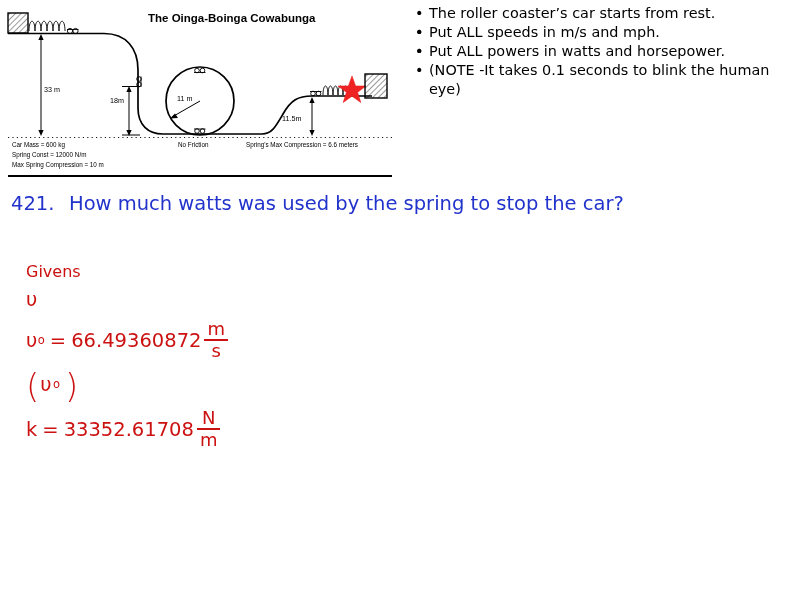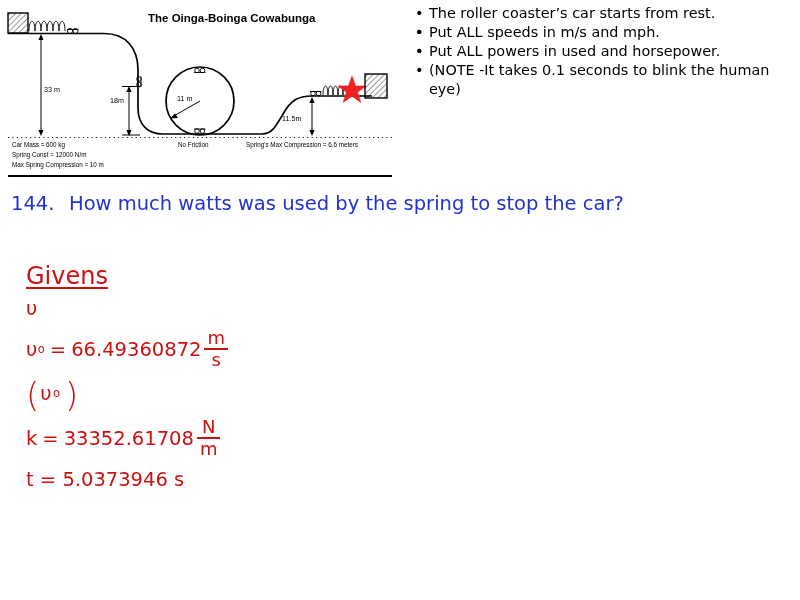--- a/index.html
+++ b/index.html
@@ -118,22 +118,21 @@
   
   #givens {
     position: absolute;
     left: 26px;
     top: 262px;
     width: 430px;
     color: #cc1111;
     font-family: "DejaVu Sans", sans-serif;
   }
   #givens-heading {
-    font-size: 24px;
-    text-decoration: underline;
+    font-size: 16px;
     text-underline-offset: 3px;
     margin-bottom: 9px;
     display: inline-block;
   }
   .given-line {
     font-size: 19.5px;
     line-height: 1;
     display: flex;
     align-items: center;
     margin-bottom: 11px;
@@ -309,31 +308,31 @@
     </li>
     <li>
       <span class="bullet-dot">•</span>
       <span>Put ALL speeds in m/s and mph.</span>
     </li>
     <li>
       <span class="bullet-dot">•</span>
     </li>
     <li>
       <span class="bullet-dot">•</span>
-      <span>Put ALL powers in used and horsepower.</span>
+      <span>Put ALL powers in watts and horsepower.</span>
     </li>
     <li>
       <span class="bullet-dot">•</span>
       <span>(NOTE -It takes 0.1 seconds to blink the human eye)</span>
     </li>
   </ul>
 </div>
 
 <div id="question-row">
-  <span id="question-number">144.</span>
+  <span id="question-number">421.</span>
   <span id="question-text">How much watts was used by the spring to stop the car?</span>
 </div>
 
 <div id="givens">
 
   <div id="givens-heading">Givens</div>
 
   <div class="given-line">
     <span class="sym-ups">υ</span>
     <span class="spacer-gap"></span>
@@ -368,17 +367,14 @@
     <span>=</span>
     <span class="spacer-gap"></span>
     <span>33352.61708</span>
     <span class="frac">
       <span class="num">N</span>
       <span class="bar"></span>
       <span class="den">m</span>
     </span>
   </div>
 
-  <div class="given-line">
-    <span>t = 5.0373946 s</span>
-  </div>
 
 </div>
 
 </body></html>

